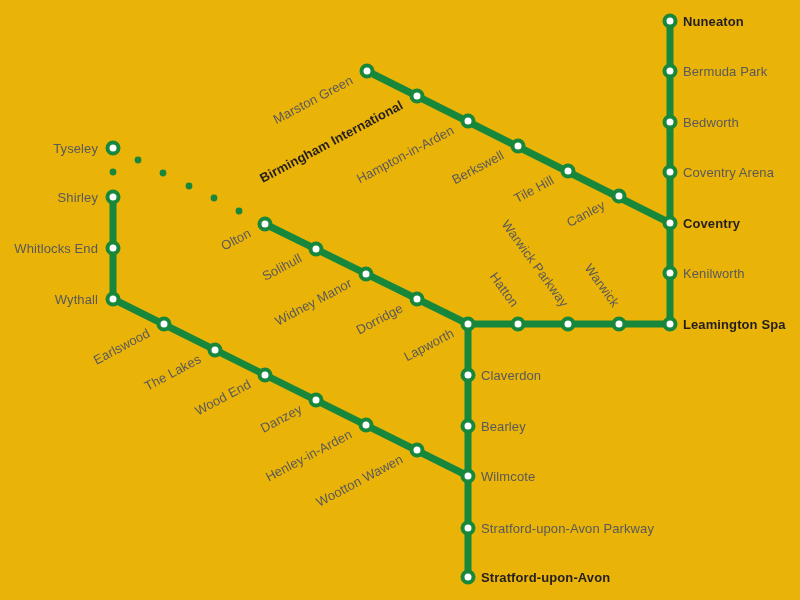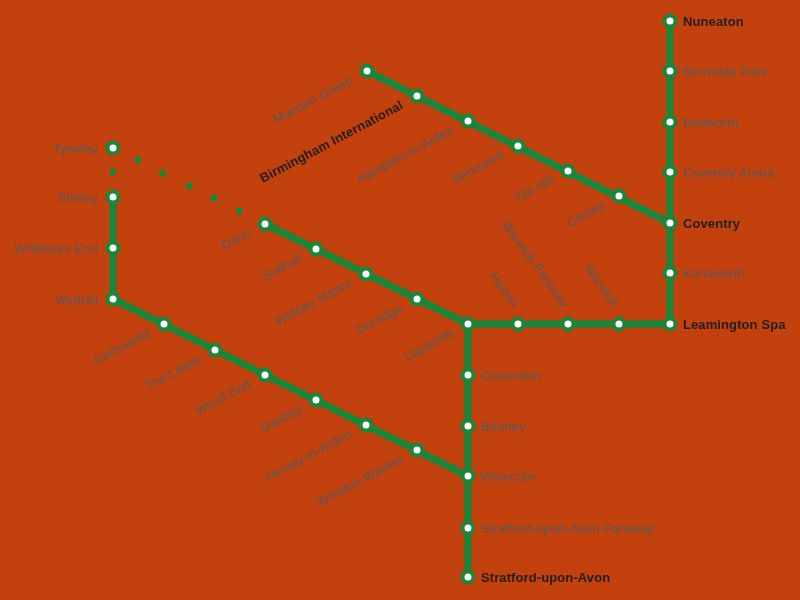--- a/index.html
+++ b/index.html
@@ -4,21 +4,21 @@
 <style>
   html, body {
     margin: 0;
     padding: 0;
     background: #ffffff;
   }
   .map-wrap {
     position: relative;
     width: 800px;
     height: 600px;
-    background: #c2410c;
+    background: #eab308;
     overflow: hidden;
     font-family: "Liberation Sans", "DejaVu Sans", sans-serif;
   }
   svg text {
     font-family: "Liberation Sans", "DejaVu Sans", sans-serif;
     letter-spacing: 0.1px;
   }
 </style>
 </head>
 <body>

